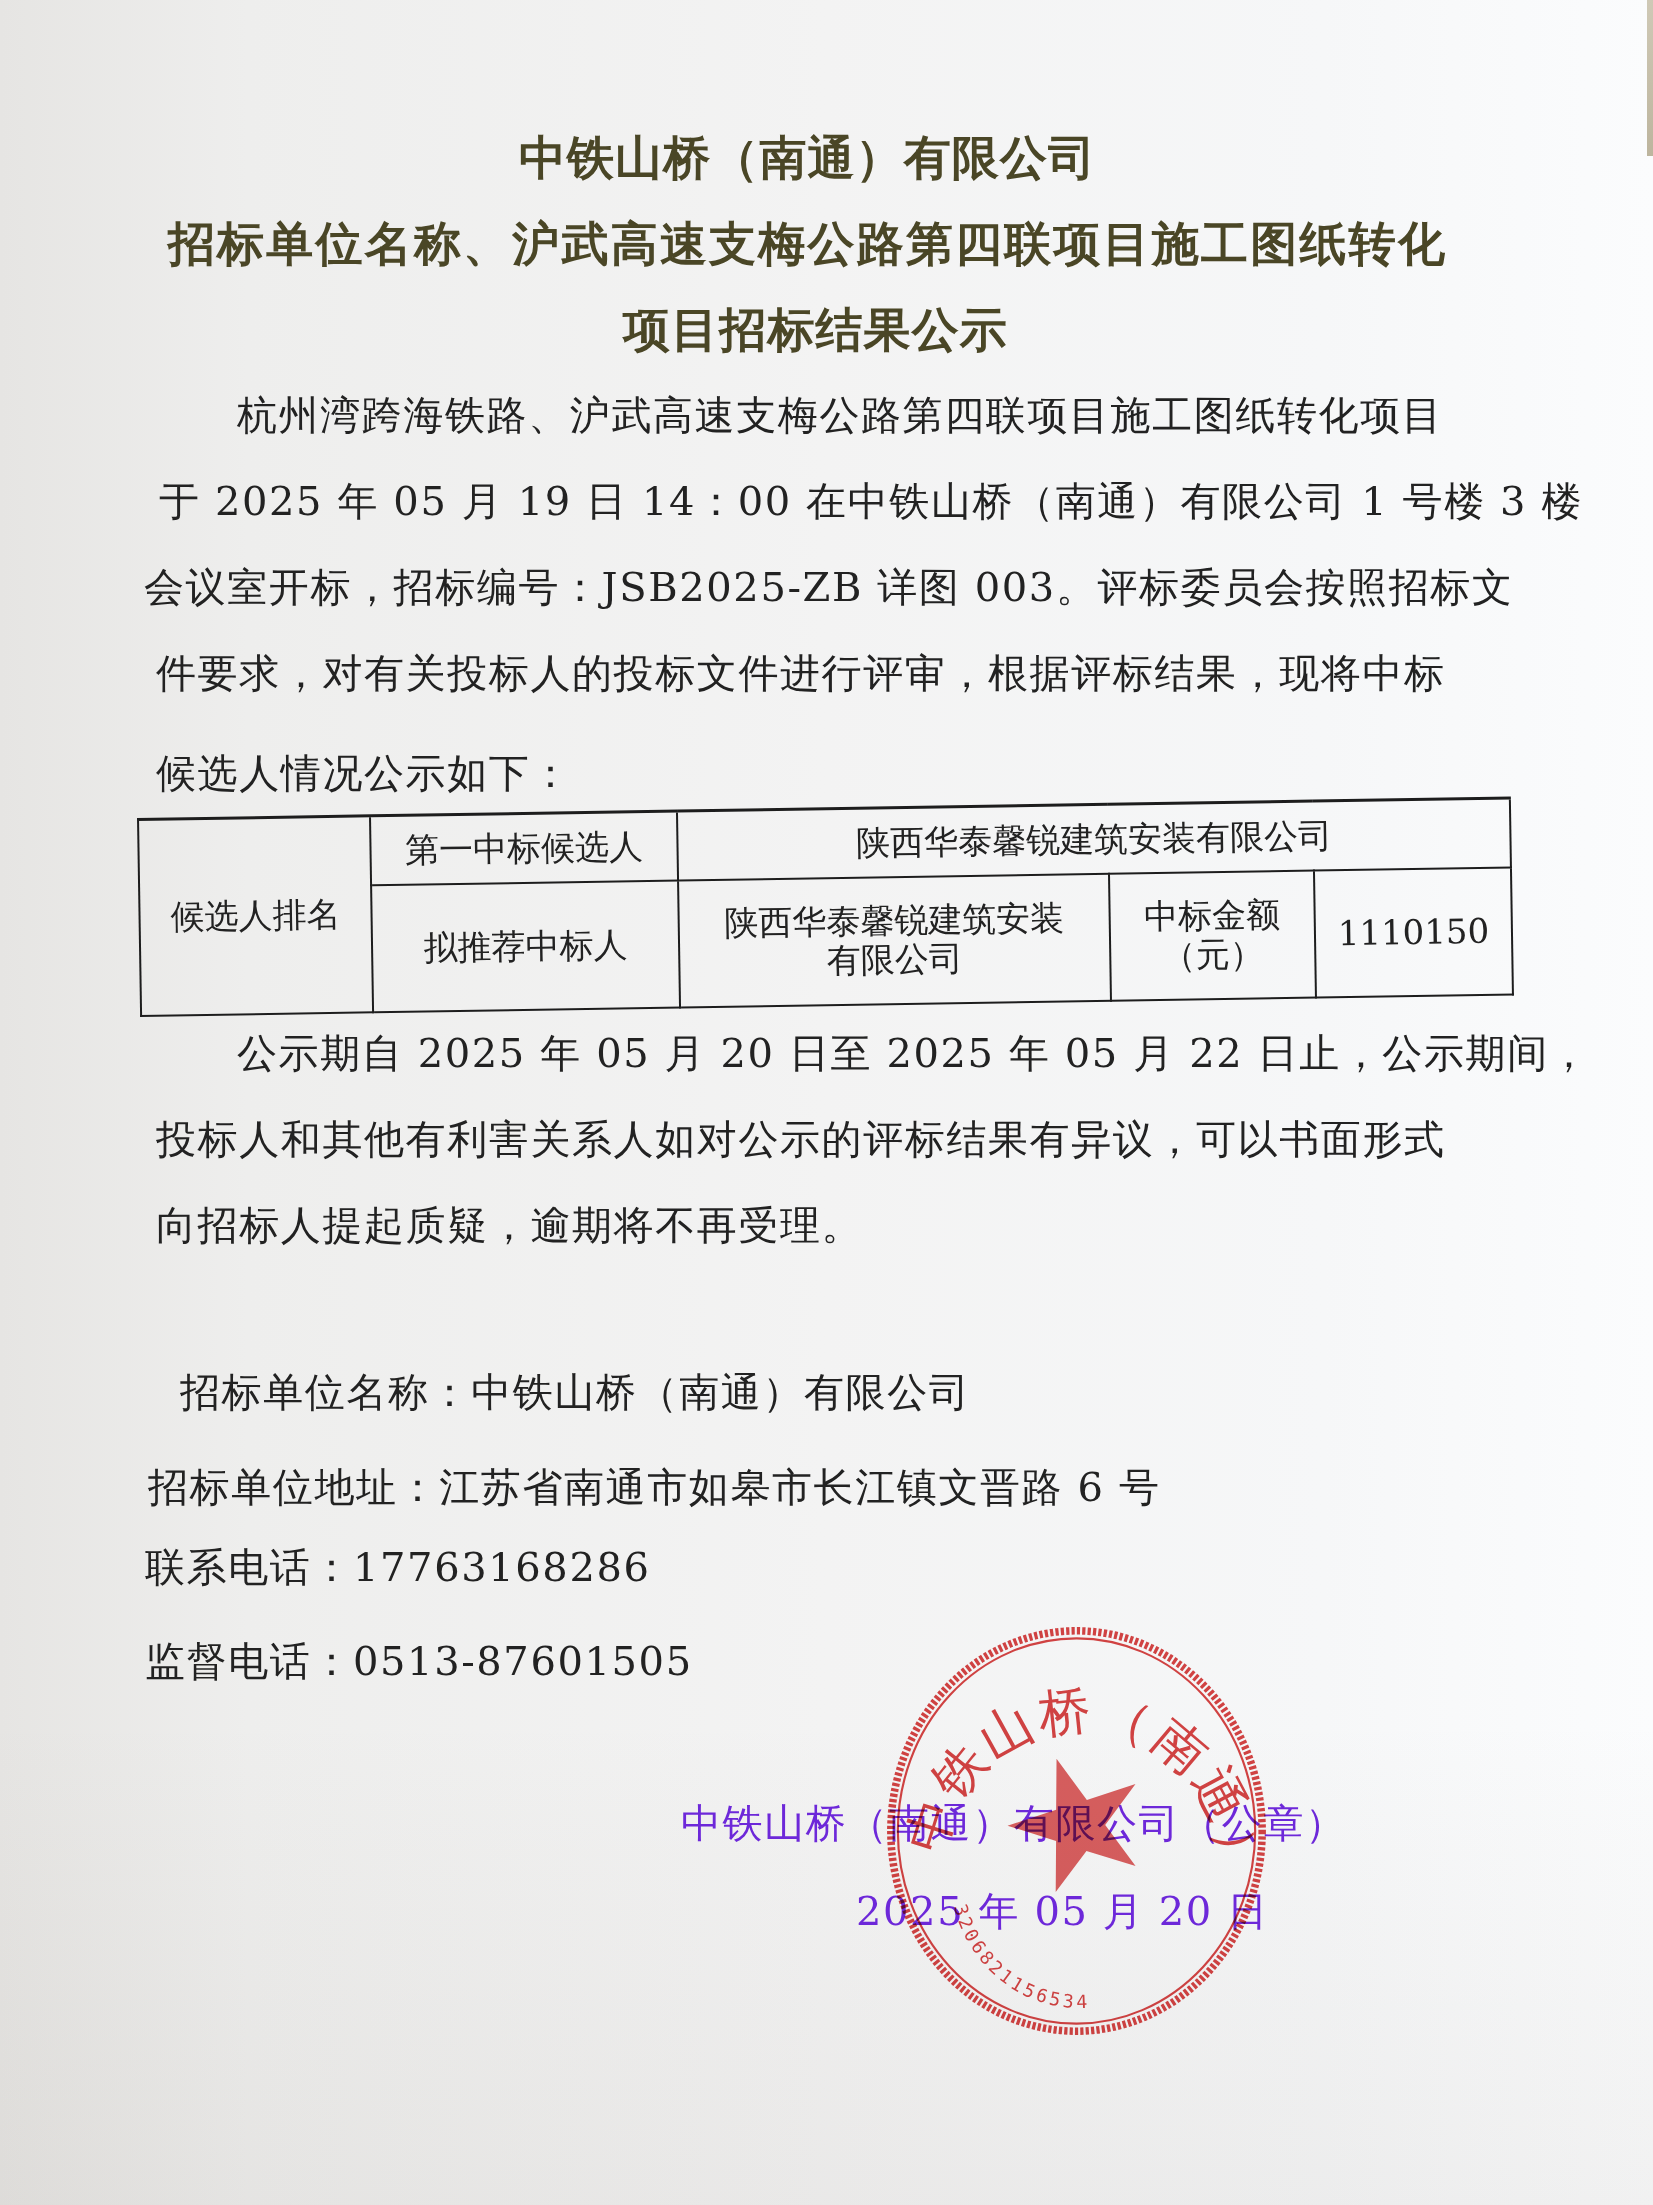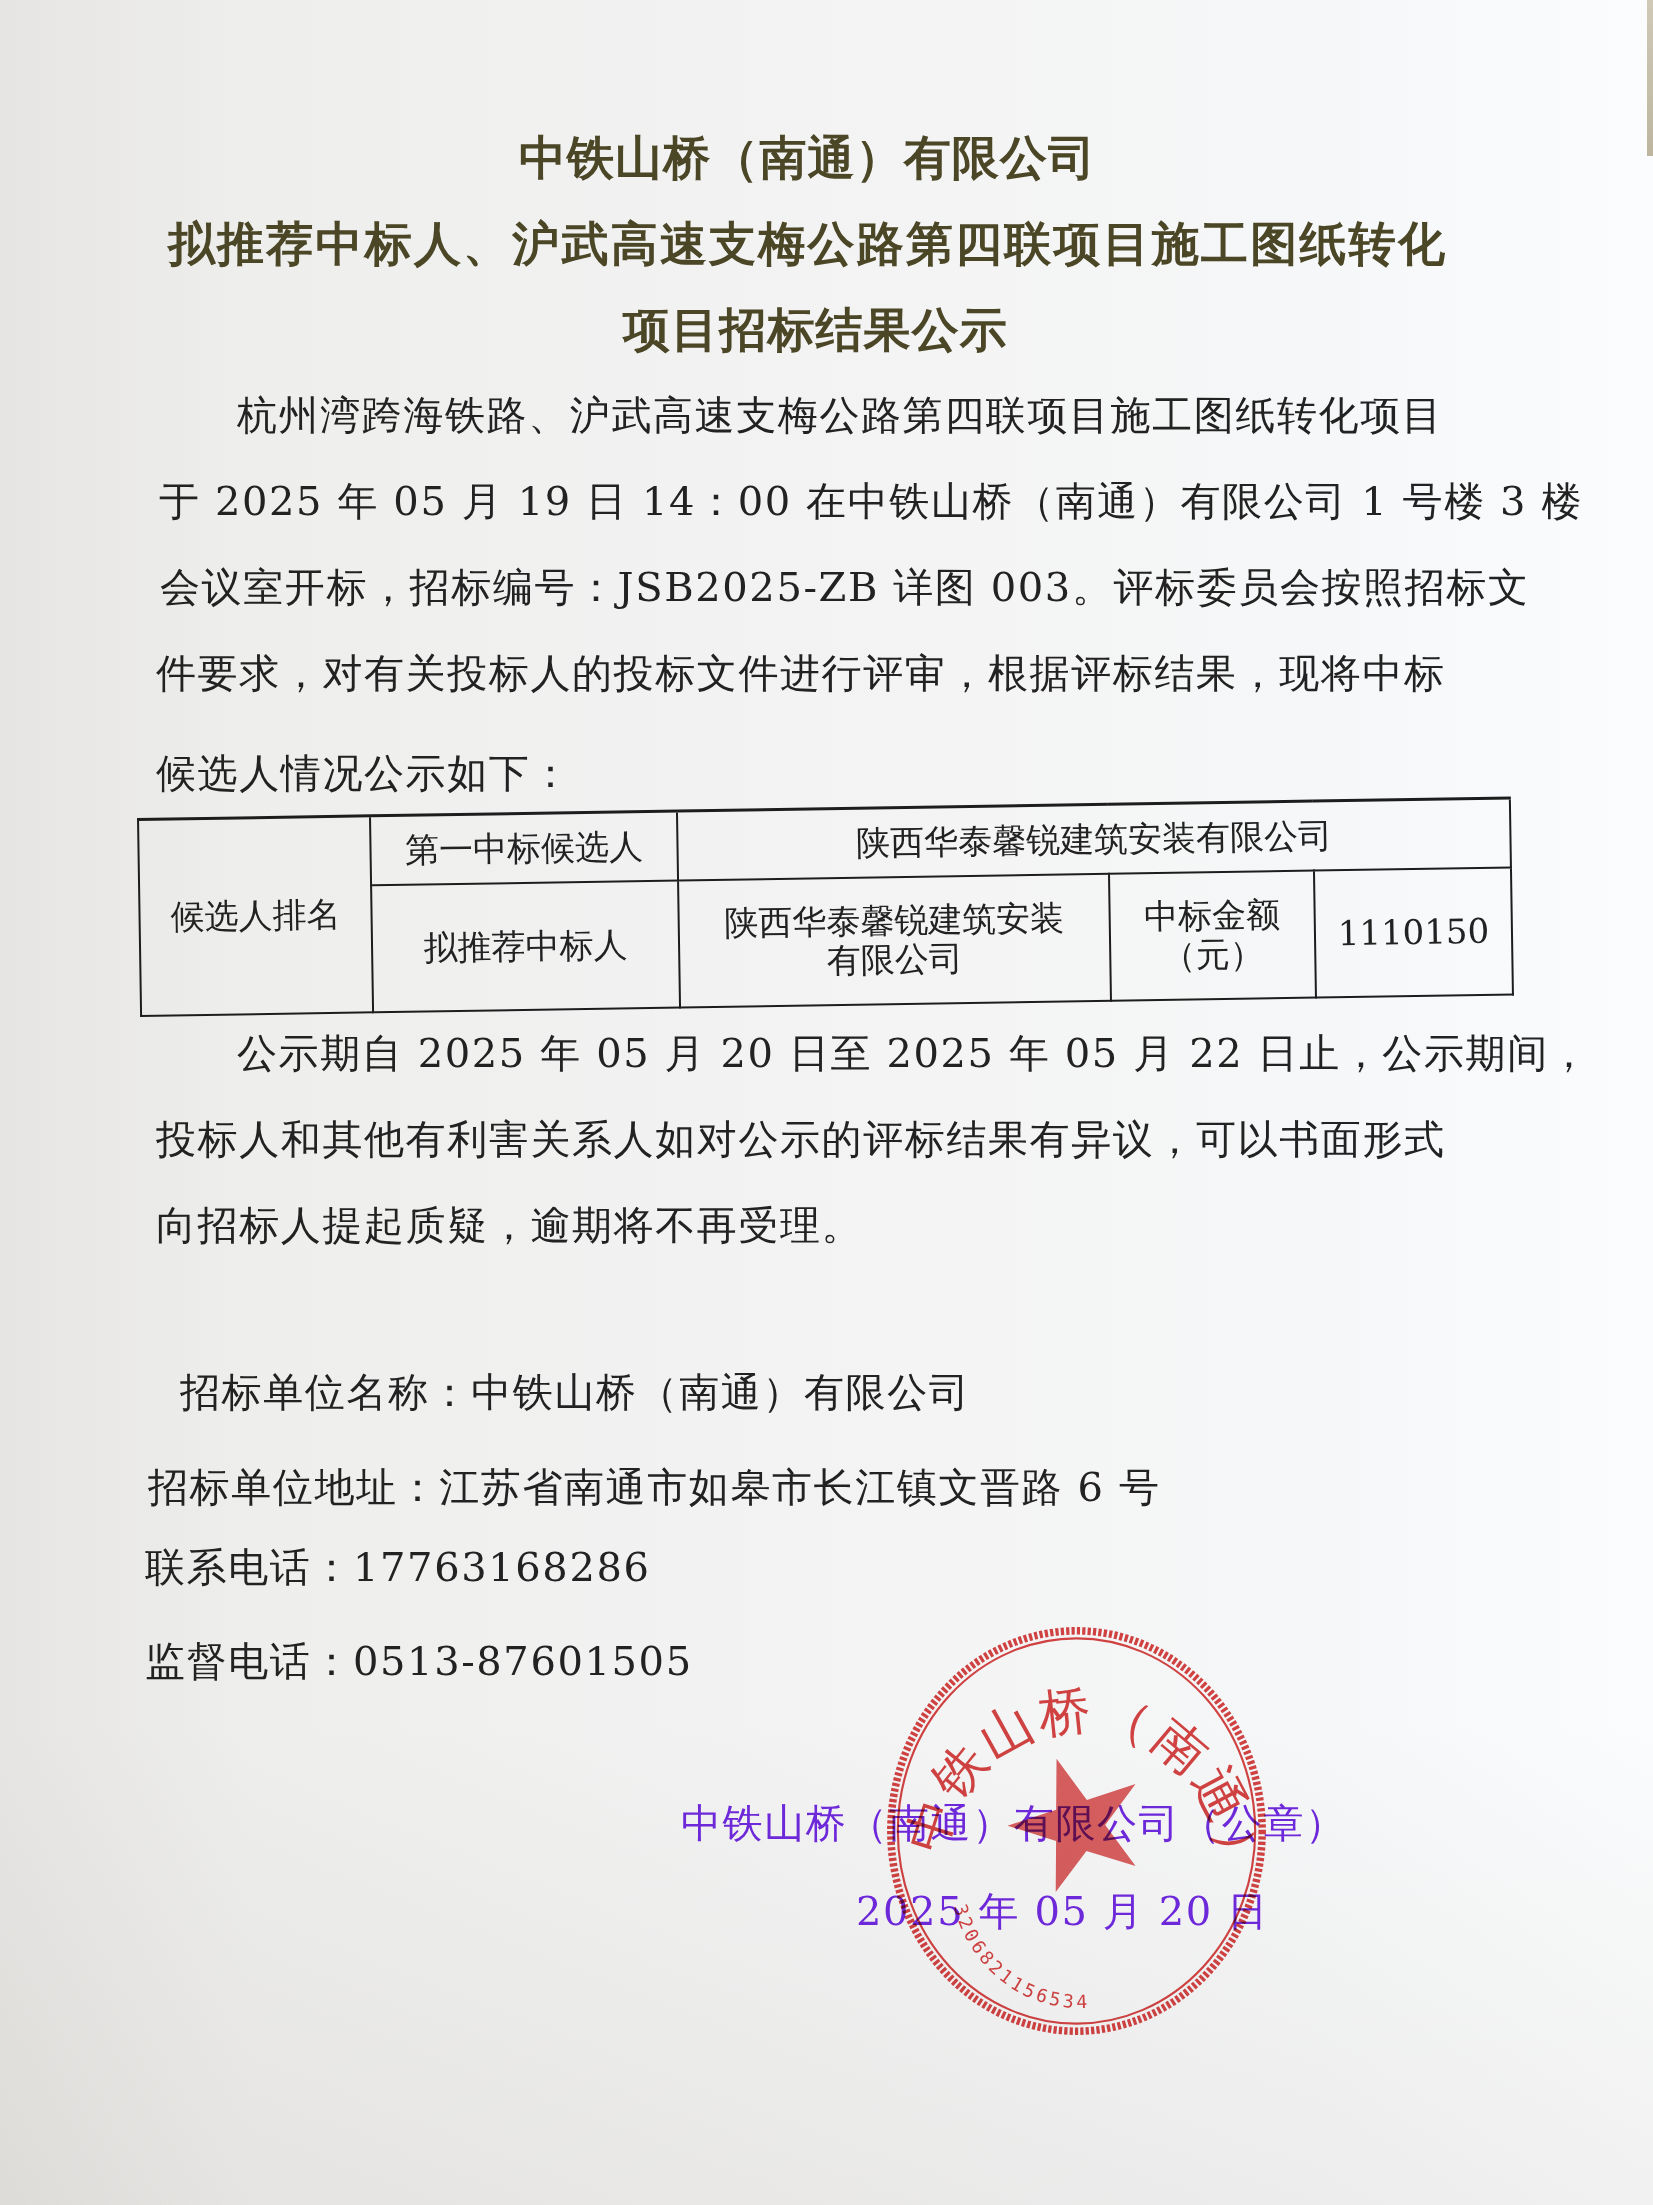--- a/index.html
+++ b/index.html
@@ -47,26 +47,26 @@
   }
   .stamp svg { width: 100%; height: 100%; }
 </style>
 </head>
 <body>
 
 <div class="bg-strip"></div>
 <div class="shade-bottom"></div>
 
 <div class="title t1">中铁山桥（南通）有限公司</div>
-<div class="title t2">拟推荐中标人、沪武高速支梅公路第四联项目施工图纸转化</div>
+<div class="title t2">招标单位名称、沪武高速支梅公路第四联项目施工图纸转化</div>
 <div class="title t3">项目招标结果公示</div>
 
 <div class="line" style="left:237px; top:388px;">杭州湾跨海铁路、沪武高速支梅公路第四联项目施工图纸转化项目</div>
 <div class="line" style="left:159px; top:474px;">于 2025 年 05 月 19 日 14：00 在中铁山桥（南通）有限公司 1 号楼 3 楼</div>
-<div class="line" style="left:160px; top:560px;">会议室开标，招标编号：JSB2025-ZB 详图 003。评标委员会按照招标文</div>
+<div class="line" style="left:144px; top:560px;">会议室开标，招标编号：JSB2025-ZB 详图 003。评标委员会按照招标文</div>
 <div class="line" style="left:156px; top:646px;">件要求，对有关投标人的投标文件进行评审，根据评标结果，现将中标</div>
 <div class="line" style="left:156px; top:746px;">候选人情况公示如下：</div>
 
 <table class="cand">
   <colgroup>
     <col style="width:232px">
       <col style="width:307px">
       <col style="width:431px">
       <col style="width:205px">
       <col style="width:197px">

